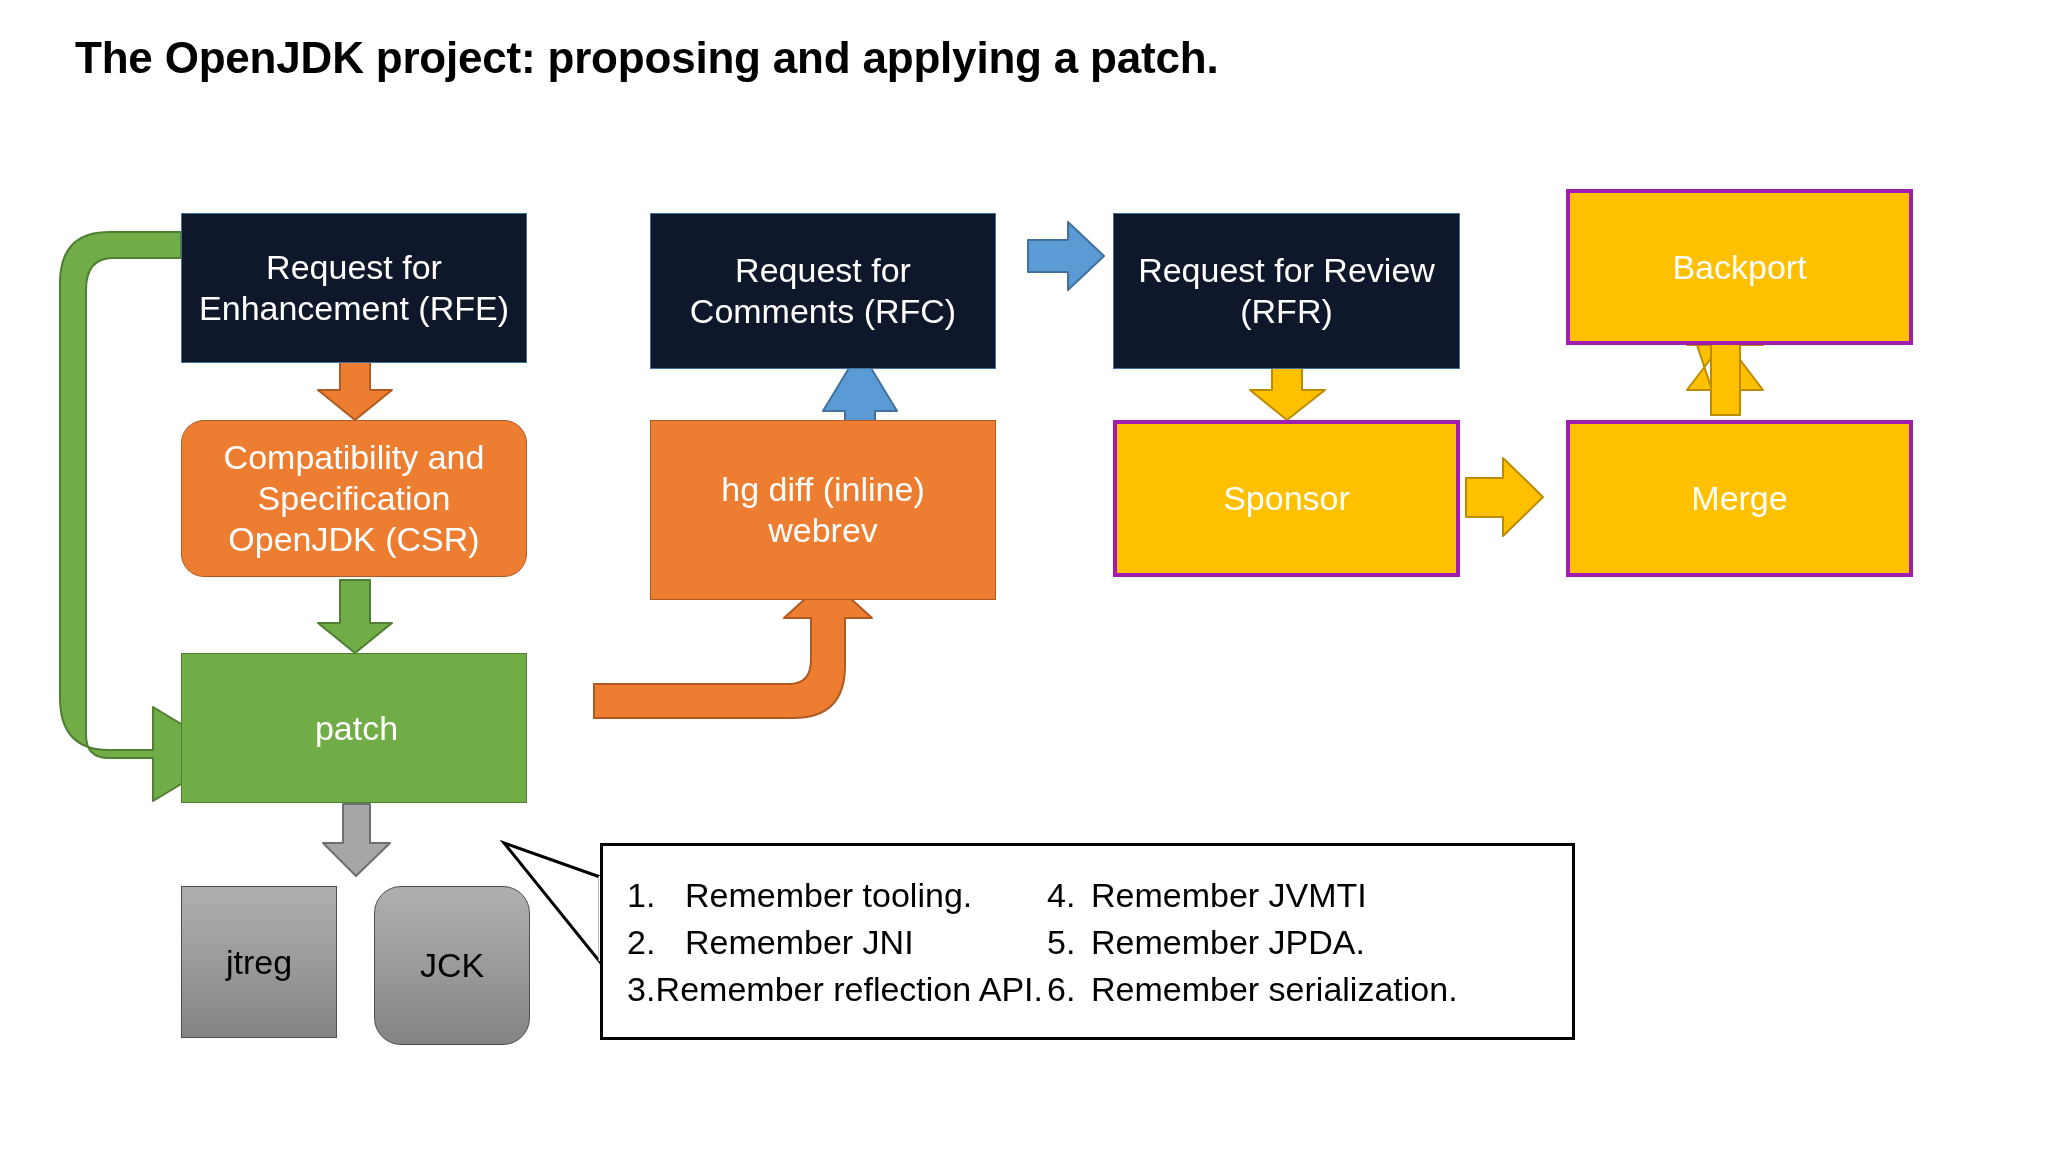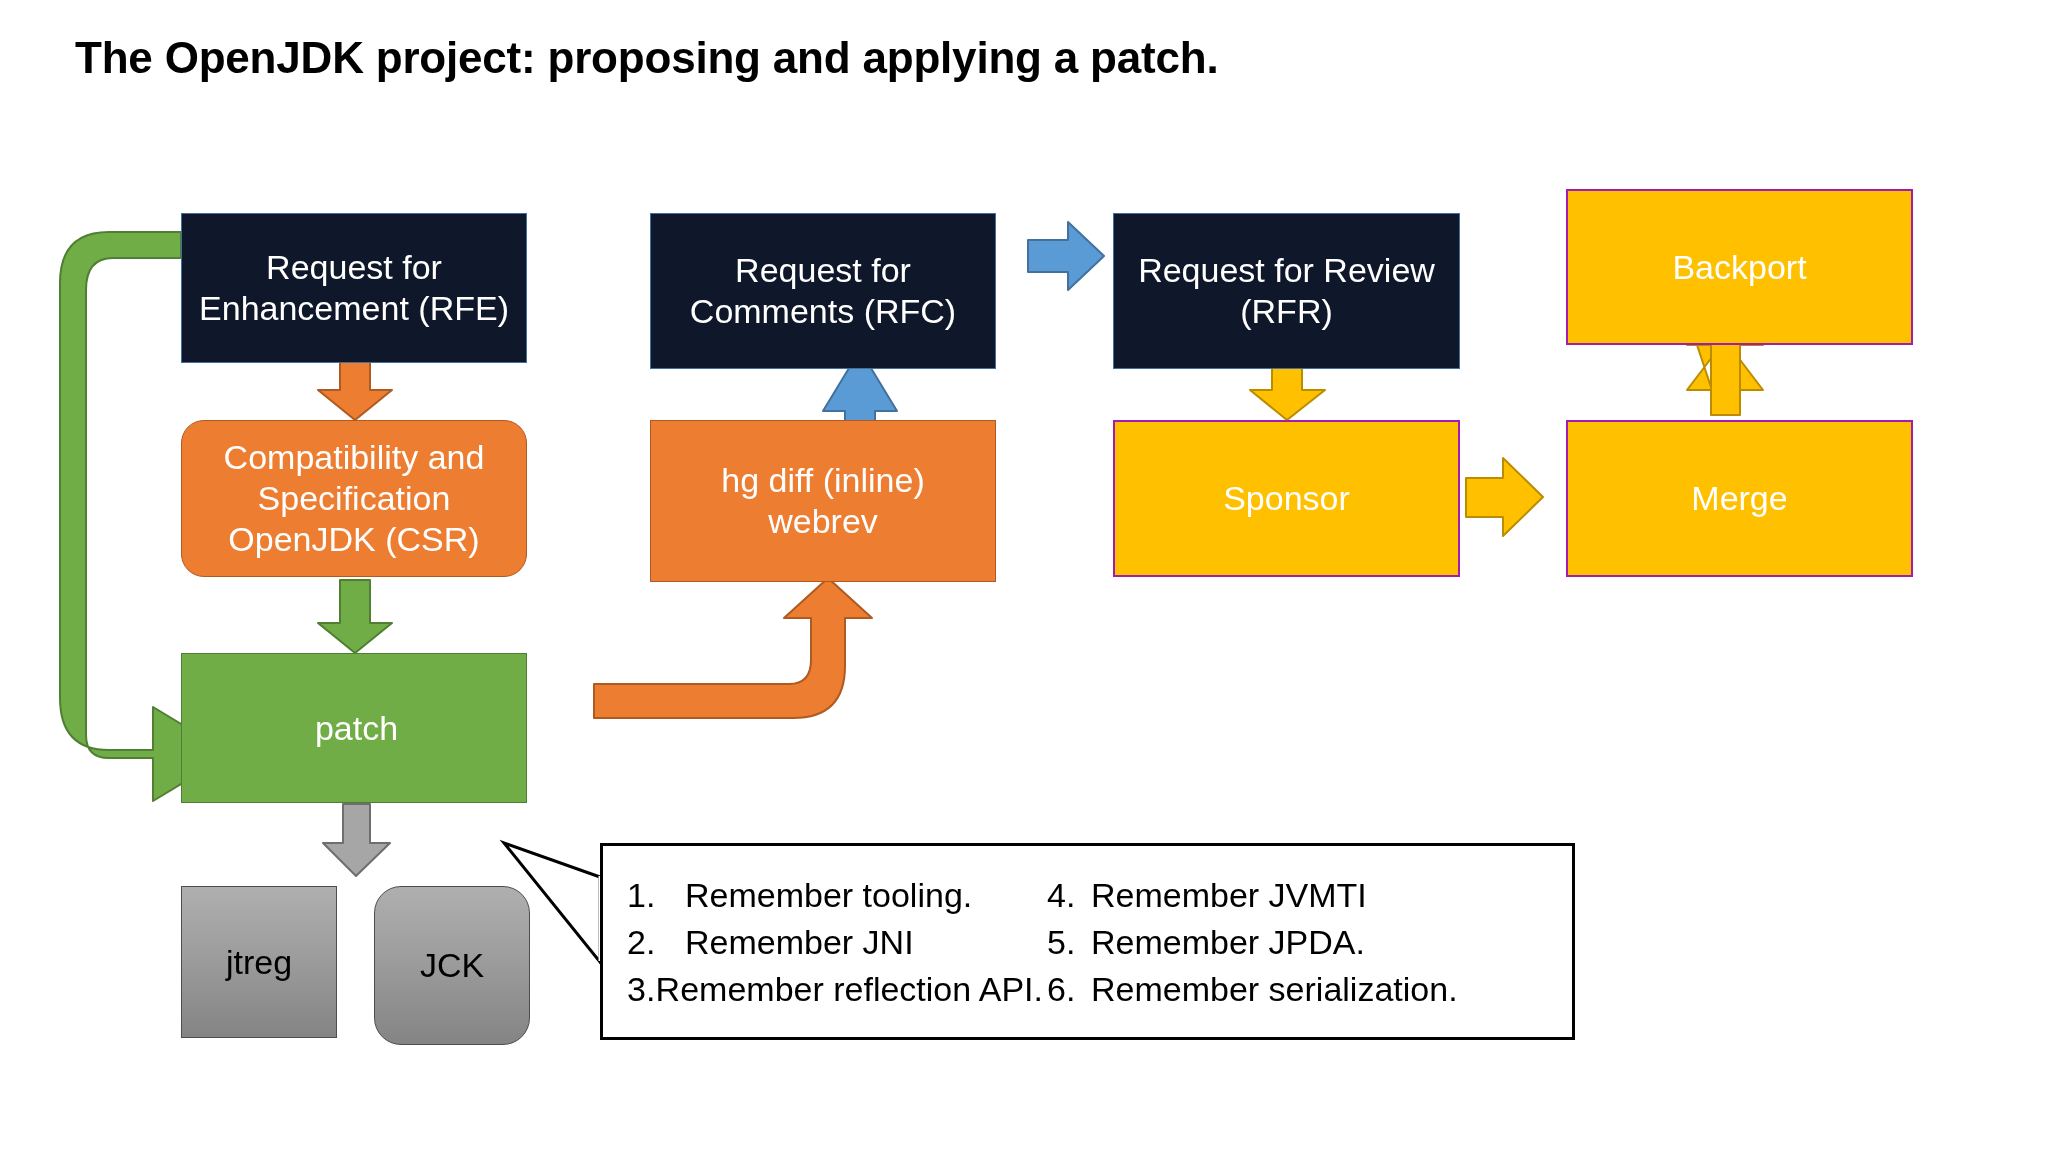--- a/index.html
+++ b/index.html
@@ -39,21 +39,21 @@
     justify-content: center;
     text-align: center;
     color: #ffffff;
     font-size: 34px;
     line-height: 1.20;
     padding: 4px 8px;
   }
   .node.blue   { background: #0f172a; border: 1px solid #41719C; margin-top: 24px; }
   .node.orange { background: #ED7D31; border: 1px solid #AE5A21; }
   .node.green  { background: #70AD47; border: 1px solid #507E32; padding-left: 13px; }
-  .node.gold   { background: #FFC000; border: 2px solid #a21caf; }
+  .node.gold   { background: #FFC000; border: 4px solid #a21caf; }
   .node.grey {
     background: linear-gradient(180deg, #AFAFAF 0%, #9D9D9D 45%, #848484 100%);
     border: 1px solid #4D4D4D;
     color: #000000;
   }
 
   
   #arrow-layer {
     position: absolute;
     left: 0; top: 0;
@@ -165,21 +165,21 @@
     <span>JCK</span>
   </div>
 
   <div class="node blue" style="left:650px; top:189px; width:346px; height:156px;">
     <span>
       <span>Request for</span><br>
       <span>Comments (RFC)</span>
     </span>
   </div>
 
-  <div class="node orange" style="left:650px; top:420px; width:346px; height:162px;">
+  <div class="node orange" style="left:650px; top:420px; width:346px; height:180px;">
     <span>
       <span>hg diff (inline)</span><br>
       <span>webrev</span>
     </span>
   </div>
 
   <div class="node gold" style="left:1113px; top:420px; width:347px; height:157px;">
     <span>Sponsor</span>
   </div>
 

